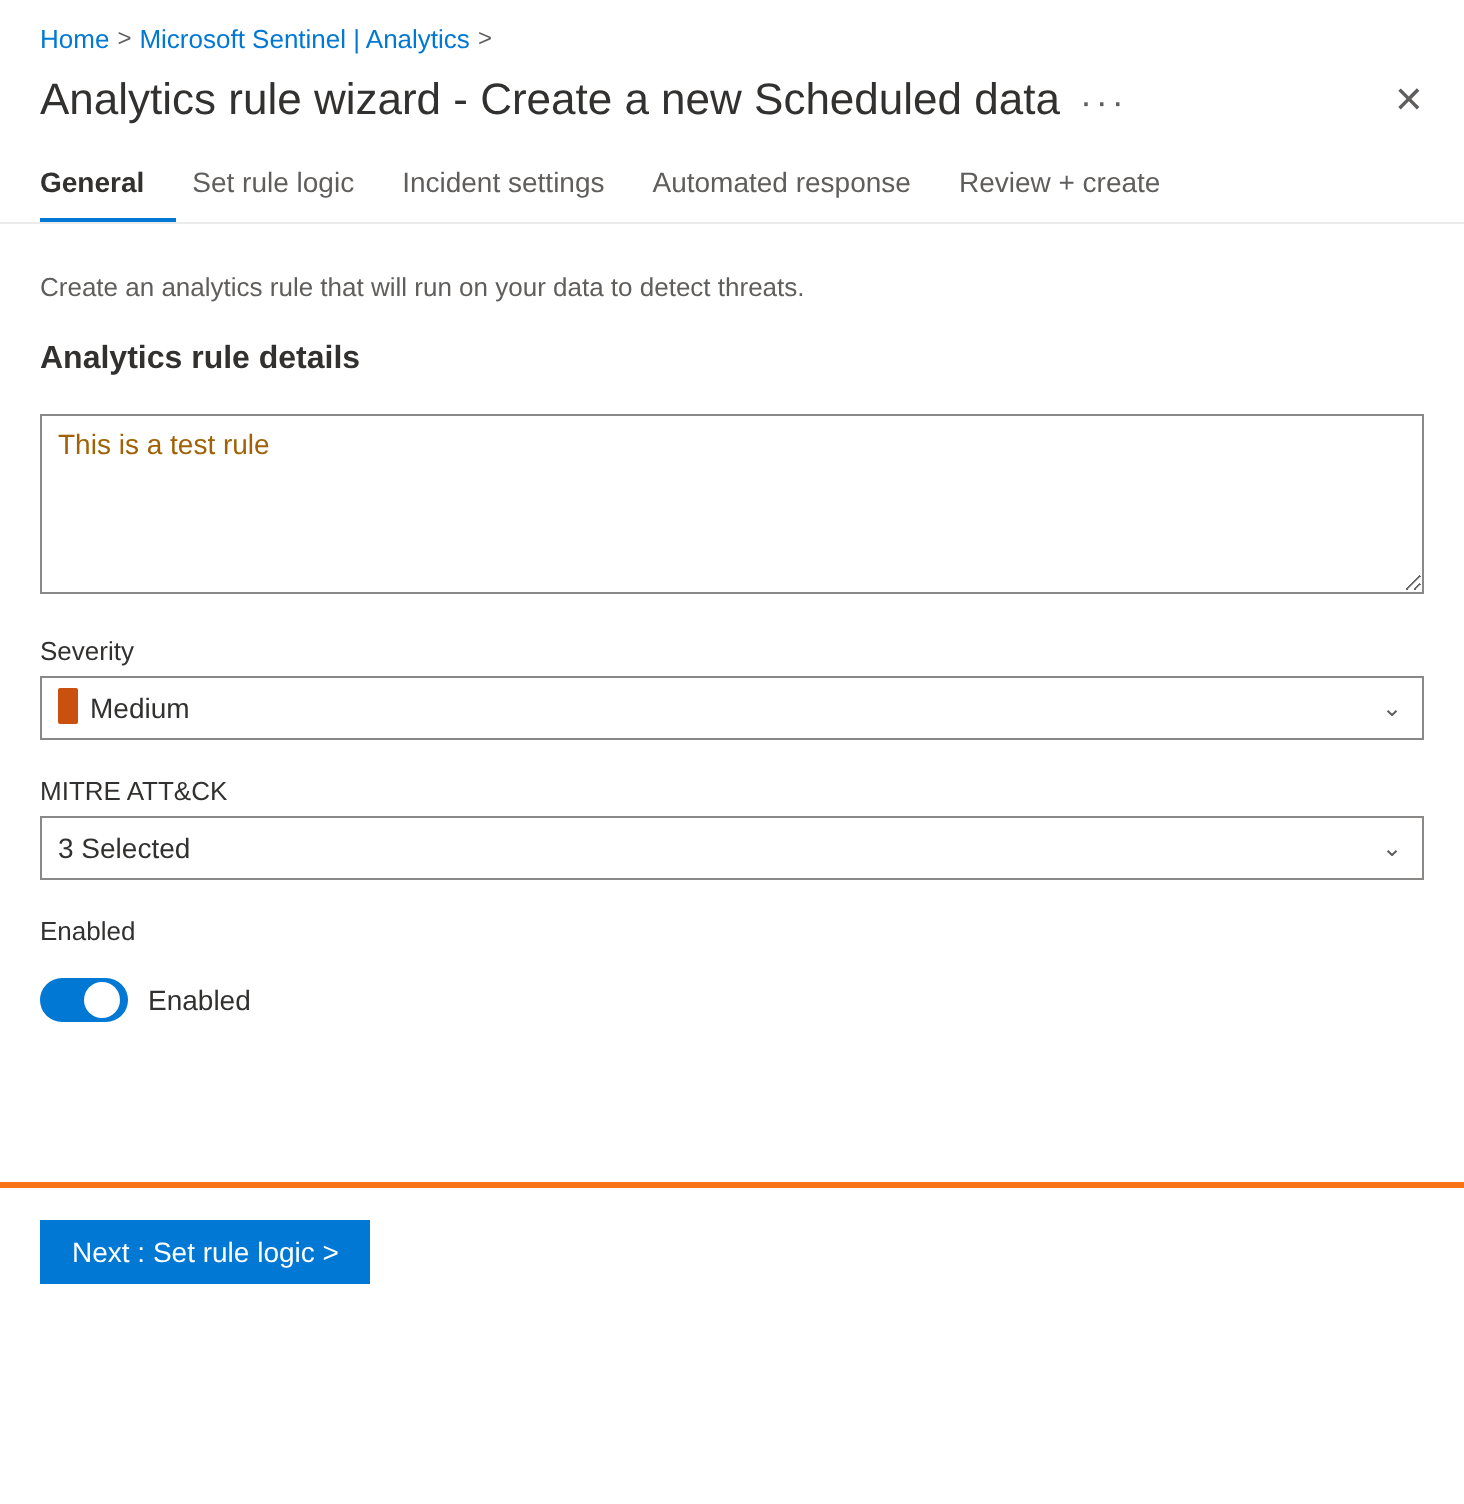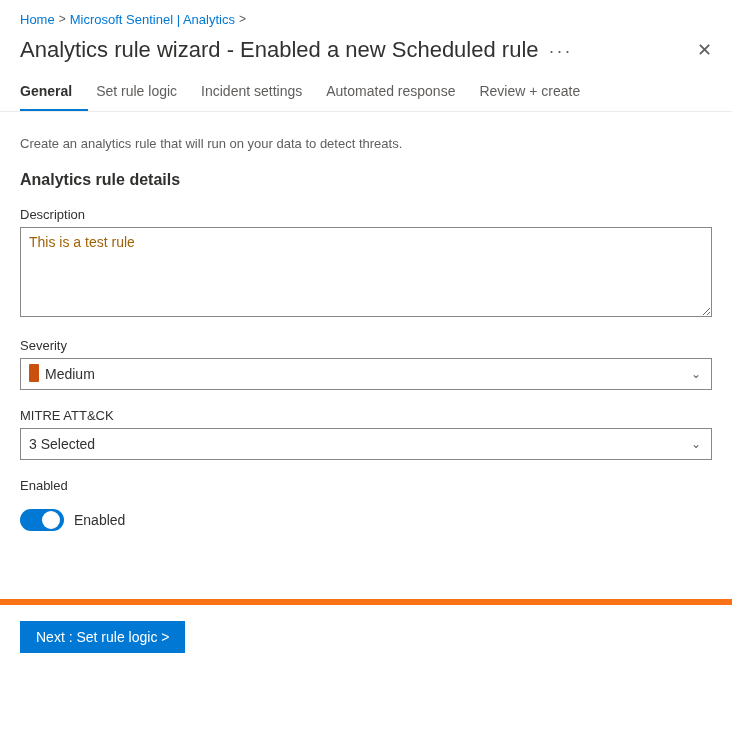--- a/index.html
+++ b/index.html
@@ -206,23 +206,23 @@
       top: 2px;
       right: 4px;
       transition: right 0.2s;
     }
     .status-label {
       font-size: 14px;
       color: #323130;
     }
 
     .footer-bar {
-      border-top: 6px solid #f97316;
+      border-top: 3px solid #f97316;
       padding: 16px 20px;
-      margin-top: 30px;
+      margin-top: 42px;
     }
 
     .next-btn {
       background: #0078d4;
       color: #fff;
       border: none;
       padding: 6px 16px;
       font-size: 14px;
       font-family: 'Segoe UI', Arial, sans-serif;
       cursor: pointer;
@@ -234,21 +234,21 @@
 
 <div class="breadcrumb-bar">
   <a>Home</a>
   <span class="sep">&gt;</span>
   <a>Microsoft Sentinel | Analytics</a>
   <span class="sep">&gt;</span>
 </div>
 
 <div class="page-header">
   <div class="page-header-left">
-    <h1 class="page-title">Analytics rule wizard - Enabled a new Scheduled rule</h1>
+    <h1 class="page-title">Analytics rule wizard - Create a new Scheduled data</h1>
     <span class="more-icon">···</span>
   </div>
   <span class="close-icon">✕</span>
 </div>
 
 <div class="tabs-bar">
   <div class="tab active">
     <span>General</span>
   </div>
   <div class="tab">
@@ -264,21 +264,20 @@
     <span>Review + create</span>
   </div>
 </div>
 
 <div class="content-area">
   <p class="subtitle">Create an analytics rule that will run on your data to detect threats.</p>
   <h2 class="section-title">Analytics rule details</h2>
 
 
   <div class="field-group">
-    <div class="field-label">Description</div>
     <textarea class="textarea-input" style="">This is a test rule</textarea>
   </div>
 
   <div class="field-group">
     <div class="field-label">Severity</div>
     <div class="severity-select-display">
       <span class="severity-indicator"></span>
       <span>Medium</span>
       <span class="chevron">⌄</span>
     </div>

